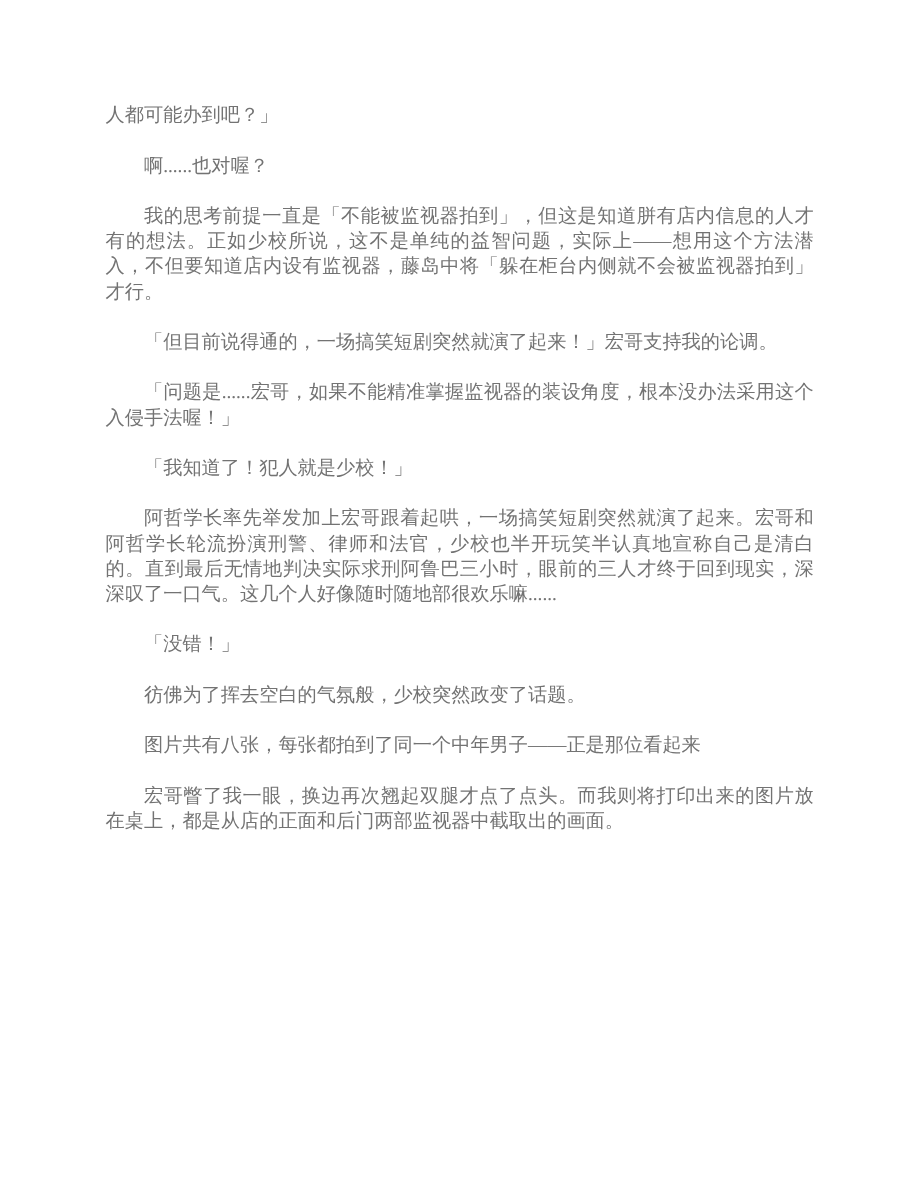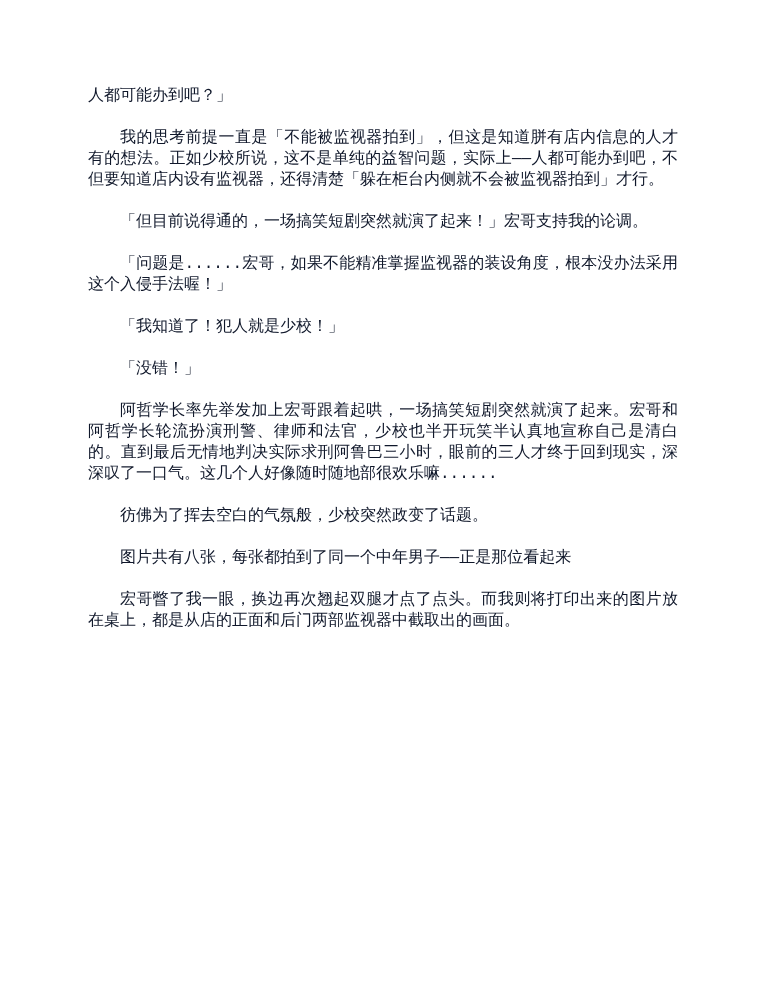--- a/index.html
+++ b/index.html
@@ -8,42 +8,43 @@
     background: #ffffff;
   }
   .page {
     position: relative;
     width: 765px;
     height: 990px;
     background: #ffffff;
     box-sizing: border-box;
     padding: 86px 87px 0 88px;
     overflow: hidden;
-    font-family: Liberation Mono, monospace;
+    font-family: Liberation Serif, serif;
     font-size: 16px;
     line-height: 21px;
-    color: #0f172a;
+    color: #737373;
     text-align: justify;
   }
   .para {
     margin: 0 0 21px 0;
     text-indent: 2em;
     word-break: break-all;
   }
   .para.noindent {
     text-indent: 0;
   }
 </style>
 </head>
 <body>
 
 <div class="page">
   <p class="para noindent">人都可能办到吧？」</p>
-  <p class="para">我的思考前提一直是「不能被监视器拍到」，但这是知道胼有店内信息的人才有的想法。正如少校所说，这不是单纯的益智问题，实际上——人都可能办到吧，不但要知道店内设有监视器，还得清楚「躲在柜台内侧就不会被监视器拍到」才行。</p>
+  <p class="para">啊......也对喔？</p>
+  <p class="para">我的思考前提一直是「不能被监视器拍到」，但这是知道胼有店内信息的人才有的想法。正如少校所说，这不是单纯的益智问题，实际上——想用这个方法潜入，不但要知道店内设有监视器，藤岛中将「躲在柜台内侧就不会被监视器拍到」才行。</p>
   <p class="para">「但目前说得通的，一场搞笑短剧突然就演了起来！」宏哥支持我的论调。</p>
   <p class="para">「问题是......宏哥，如果不能精准掌握监视器的装设角度，根本没办法采用这个入侵手法喔！」</p>
   <p class="para">「我知道了！犯人就是少校！」</p>
+  <p class="para">阿哲学长率先举发加上宏哥跟着起哄，一场搞笑短剧突然就演了起来。宏哥和阿哲学长轮流扮演刑警、律师和法官，少校也半开玩笑半认真地宣称自己是清白的。直到最后无情地判决实际求刑阿鲁巴三小时，眼前的三人才终于回到现实，深深叹了一口气。这几个人好像随时随地部很欢乐嘛......</p>
   <p class="para">「没错！」</p>
-  <p class="para">阿哲学长率先举发加上宏哥跟着起哄，一场搞笑短剧突然就演了起来。宏哥和阿哲学长轮流扮演刑警、律师和法官，少校也半开玩笑半认真地宣称自己是清白的。直到最后无情地判决实际求刑阿鲁巴三小时，眼前的三人才终于回到现实，深深叹了一口气。这几个人好像随时随地部很欢乐嘛......</p>
   <p class="para">彷佛为了挥去空白的气氛般，少校突然政变了话题。</p>
   <p class="para">图片共有八张，每张都拍到了同一个中年男子——正是那位看起来</p>
   <p class="para">宏哥瞥了我一眼，换边再次翘起双腿才点了点头。而我则将打印出来的图片放在桌上，都是从店的正面和后门两部监视器中截取出的画面。</p>
 </div>
 
 </body></html>

